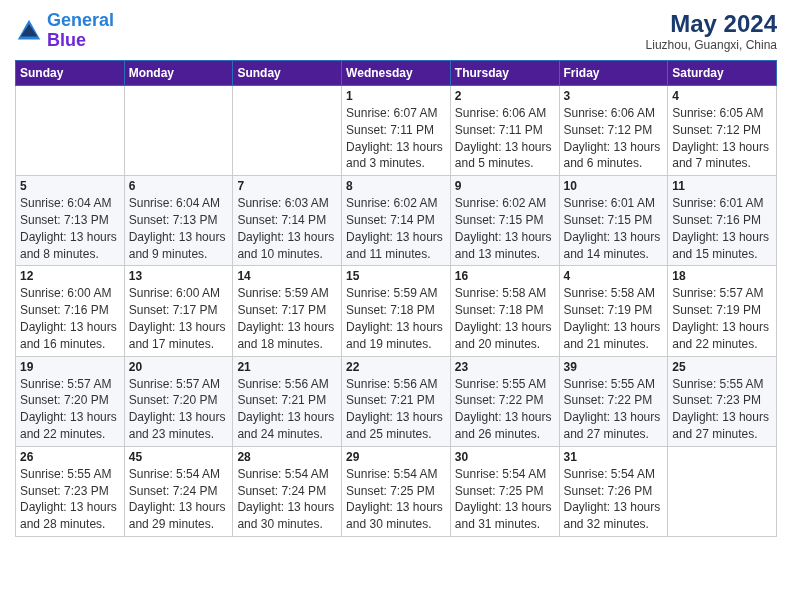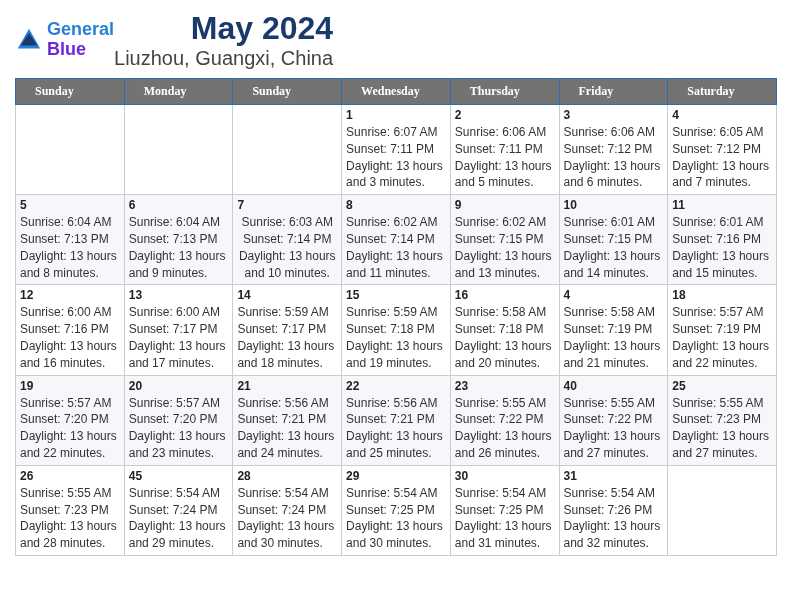--- a/index.html
+++ b/index.html
@@ -10,20 +10,21 @@
       background: #fff;
       overflow: hidden;
     }
     .page {
       width: 792px;
       height: 612px;
       padding: 10px 15px;
     }
     .header {
       display: flex;
+      justify-content: space-between;
       align-items: center;
       margin-bottom: 8px;
     }
     .logo {
       display: flex;
       align-items: center;
       gap: 4px;
     }
     .logo-text {
       font-size: 18px;
@@ -35,42 +36,41 @@
       color: #2980d9;
     }
     .logo-icon {
       width: 28px;
       height: 28px;
     }
     .title-section {
       text-align: right;
     }
     .main-title {
-      font-size: 32px;
+      font-size: 24px;
       font-weight: bold;
       color: #1a3a6b;
     }
     .subtitle {
-      font-size: 20px;
+      font-size: 12px;
       color: #444;
     }
     .calendar {
       width: 100%;
       border-collapse: collapse;
       font-size: 10.5px;
     }
     .calendar th {
-      background: #737373;
+      background: #4c1d95;
       color: #fff;
-      padding: 5px 19px;
+      padding: 5px 4px;
       text-align: left;
       font-size: 12px;
       font-weight: bold;
       border: 1px solid #2a6db5;
-      font-family: Liberation Serif, serif;
     }
     .calendar td {
       border: 1px solid #ccc;
       vertical-align: top;
       padding: 3px 4px;
       width: calc(100% / 7);
       height: 82px;
       background: #fff;
     }
     .calendar tr:nth-child(even) td {
@@ -162,21 +162,21 @@
 Daylight: 13 hours and 8 minutes.</div>
           </td>
           <td>
             <div class="day-num">6</div>
             <div class="day-info" style="white-space: pre-line;">Sunrise: 6:04 AM
 Sunset: 7:13 PM
 Daylight: 13 hours and 9 minutes.</div>
           </td>
           <td>
             <div class="day-num">7</div>
-            <div class="day-info" style="white-space: pre-line; text-align: center;">Sunrise: 6:03 AM
+            <div class="day-info" style="white-space: pre-line;">Sunrise: 6:03 AM
 Sunset: 7:14 PM
 Daylight: 13 hours and 10 minutes.</div>
           </td>
           <td>
             <div class="day-num">8</div>
             <div class="day-info" style="white-space: pre-line;">Sunrise: 6:02 AM
 Sunset: 7:14 PM
 Daylight: 13 hours and 11 minutes.</div>
           </td>
           <td>
@@ -267,21 +267,21 @@
 Sunset: 7:21 PM
 Daylight: 13 hours and 25 minutes.</div>
           </td>
           <td>
             <div class="day-num">23</div>
             <div class="day-info" style="white-space: pre-line;">Sunrise: 5:55 AM
 Sunset: 7:22 PM
 Daylight: 13 hours and 26 minutes.</div>
           </td>
           <td>
-            <div class="day-num">40</div>
+            <div class="day-num">39</div>
             <div class="day-info" style="white-space: pre-line;">Sunrise: 5:55 AM
 Sunset: 7:22 PM
 Daylight: 13 hours and 27 minutes.</div>
           </td>
           <td>
             <div class="day-num">25</div>
             <div class="day-info" style="white-space: pre-line;">Sunrise: 5:55 AM
 Sunset: 7:23 PM
 Daylight: 13 hours and 27 minutes.</div>
           </td>

